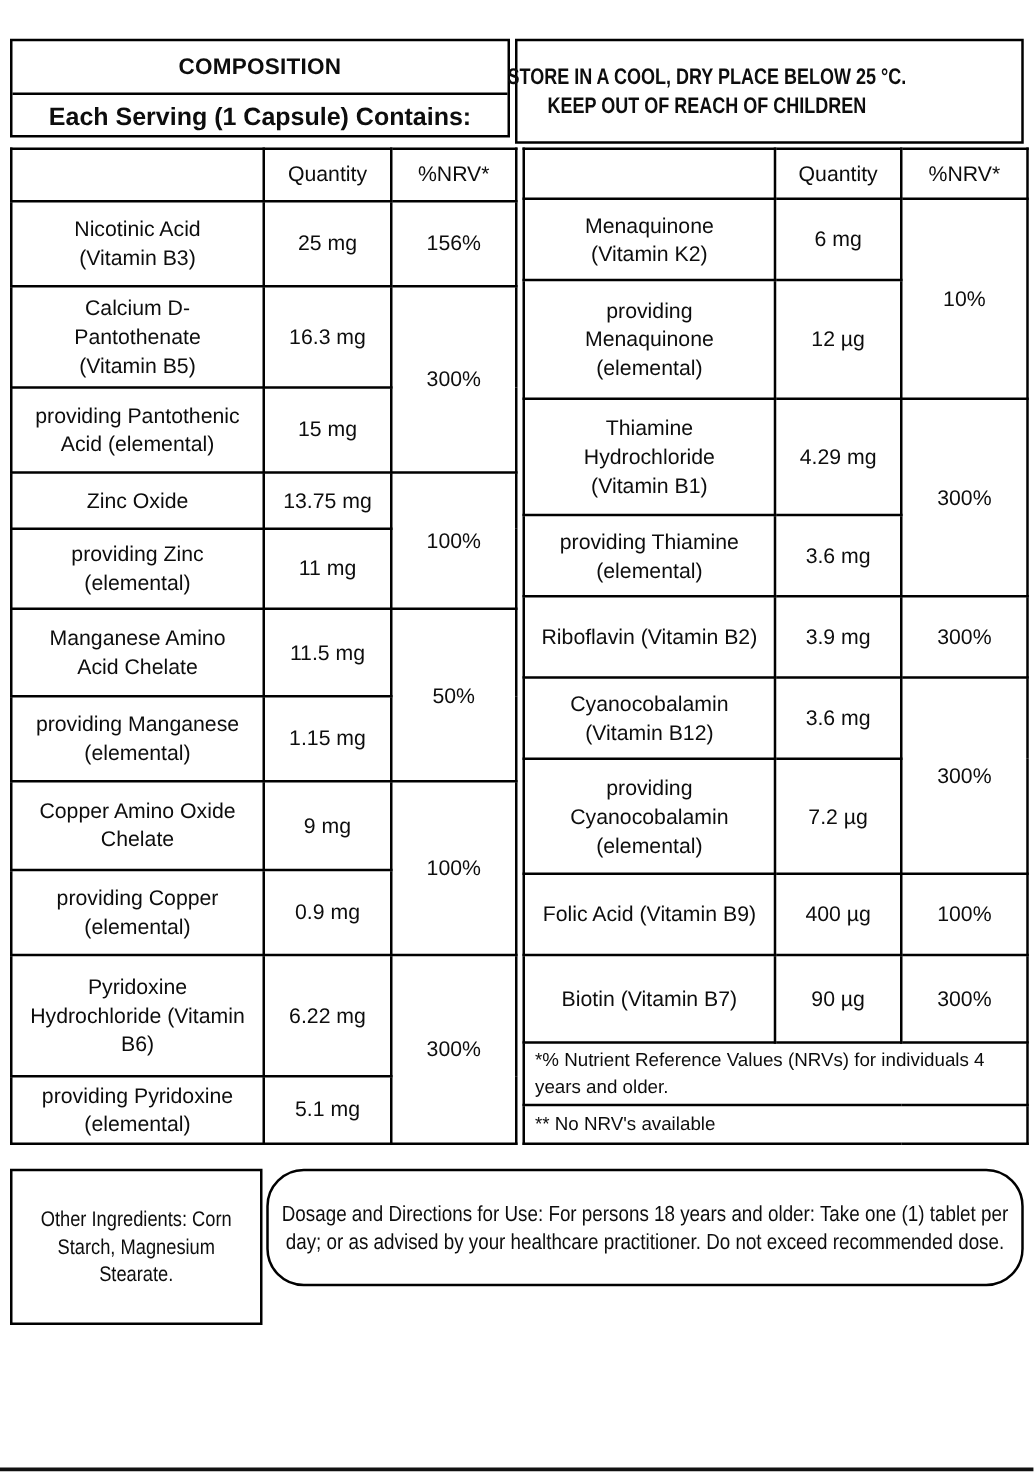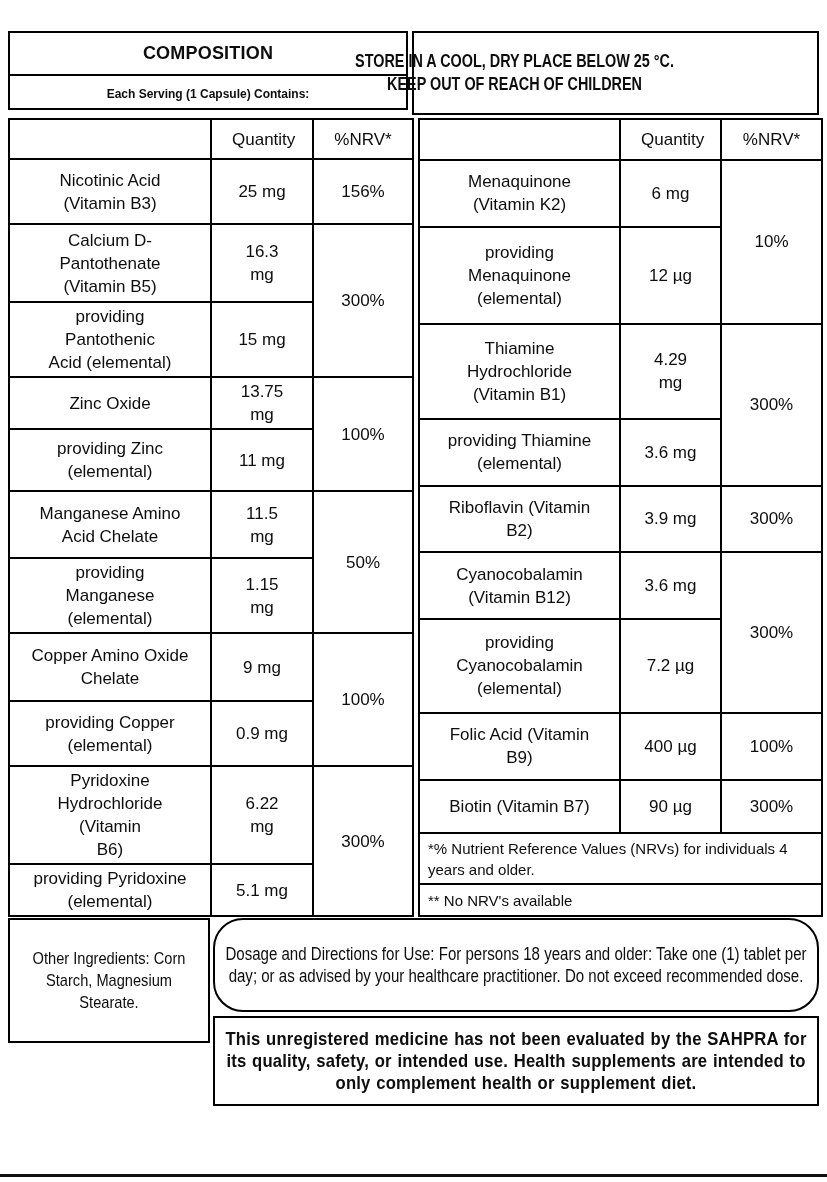--- a/index.html
+++ b/index.html
@@ -8,41 +8,41 @@
     font-family:"Liberation Sans","DejaVu Sans",sans-serif; color:#0d0d0d;
     overflow:hidden;
   }
   .sheet { position:absolute; left:8px; top:31px; width:811px; }
   .row { display:flex; }
 
   
   .comp-box { width:400px; border:2px solid #000; height:79px; box-sizing:border-box; margin-right:4px; }
   .comp-title { height:41px; border-bottom:2px solid #000; display:flex; align-items:center; justify-content:center;
     font-weight:bold; font-size:18px; letter-spacing:.2px; }
-  .serving-line { height:36px; display:flex; align-items:center; justify-content:center; font-weight:bold; font-size:12px;text-align:right; }
+  .serving-line { height:36px; display:flex; align-items:center; justify-content:center; font-weight:bold; font-size:20px;text-align:right; }
   .store-box { width:407px; border:2px solid #000; height:84px; box-sizing:border-box;
-    display:flex; flex-direction:column; justify-content:center; align-items:flex-end; overflow:visible; }
+    display:flex; flex-direction:column; justify-content:center; align-items:center; overflow:visible; }
   .store-text { font-weight:bold; font-size:18px; line-height:23px; text-align:center; white-space:pre-line; }
 
   
   .cx80 { transform:scaleX(.80); transform-origin:0 50%; width:125%; }
   .cx86 { transform:scaleX(.86); transform-origin:0 50%; width:116.28%; }
   .cx90 { transform:scaleX(.90); transform-origin:0 50%; width:111.11%; }
 
   
   .tables { margin-top:3px; }
   table { border-collapse:collapse; table-layout:fixed; }
   td { border:2px solid #000; text-align:center; vertical-align:middle;
-    font-size:17px; line-height:23px; padding:2px 20px; white-space:pre-line; box-sizing:border-box; }
+    font-size:17px; line-height:23px; padding:2px 4px; white-space:pre-line; box-sizing:border-box; }
   .t-left { width:404px; margin-right:4px; }
   .t-right { width:403px; }
   .fn td { text-align:left; font-size:15px; line-height:21px; padding:3px 8px; white-space:normal; }
 
   
-  .bottom { margin-top:1px; }
+  .bottom { margin-top:19px; }
   .b-left { width:202px; margin-right:3px; }
   .box { border:2px solid #000; box-sizing:border-box; display:flex; flex-direction:column;
     justify-content:center; align-items:flex-start; overflow:visible; }
   .other-box { height:125px; }
   .allergen-box { height:105px; margin-top:-2px; }
   .other-text { font-size:17px; line-height:22px; text-align:center; white-space:pre-line; }
   .allergen-text { font-size:15.5px; line-height:21px; font-style:italic; text-align:center; white-space:pre-line; }
   .b-right { flex:1; }
   .dosage-box { height:94px;border-radius:30px; }
   .dosage-text { font-size:17.5px; line-height:22px; text-align:center; }
@@ -200,21 +200,21 @@
           <td>providing
 Cyanocobalamin
 (elemental)</td>
           <td>7.2 µg</td>
         </tr>
         <tr style="height:65px">
           <td>Folic Acid (Vitamin B9)</td>
           <td>400 µg</td>
           <td>100%</td>
         </tr>
-        <tr style="height:52px">
+        <tr style="height:70px">
           <td>Biotin (Vitamin B7)</td>
           <td>90 µg</td>
           <td>300%</td>
         </tr>
         <tr class="fn" style="height:50px">
           <td colspan="3">*% Nutrient Reference Values (NRVs) for individuals 4 years and older.</td>
         </tr>
         <tr class="fn" style="height:31px">
           <td colspan="3">** No NRV's available</td>
         </tr>
@@ -227,21 +227,18 @@
         <div class="box other-box">
           <div class="other-text cx86">Other Ingredients: Corn
 Starch, Magnesium
 Stearate.</div>
         </div>
       </div>
       <div class="b-right">
         <div class="box dosage-box">
           <div class="dosage-text cx86">Dosage and Directions for Use: For persons 18 years and older: Take one (1) tablet per day; or as advised by your healthcare practitioner. Do not exceed recommended dose.</div>
         </div>
-        <div class="box sahpra-box">
-          <div class="sahpra-text cx90">This unregistered medicine has not been evaluated by the SAHPRA for its quality, safety, or intended use. Health supplements are intended to only complement health or supplement diet.</div>
-        </div>
       </div>
     </div>
 
   </div>
   <div class="cut-line"></div>
 </div>
 
 </body></html>

